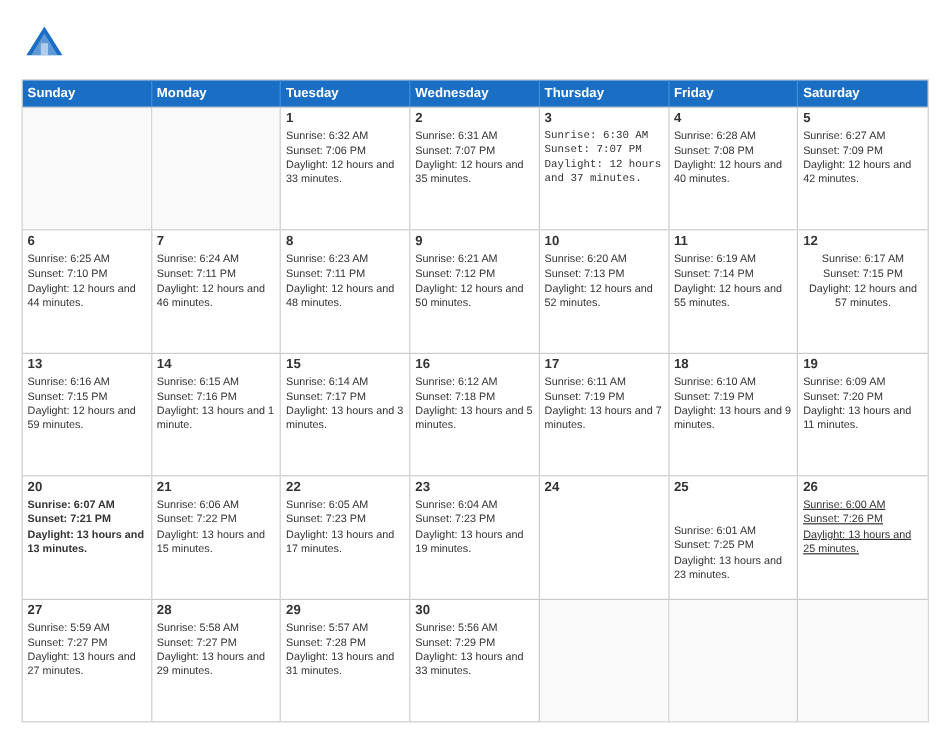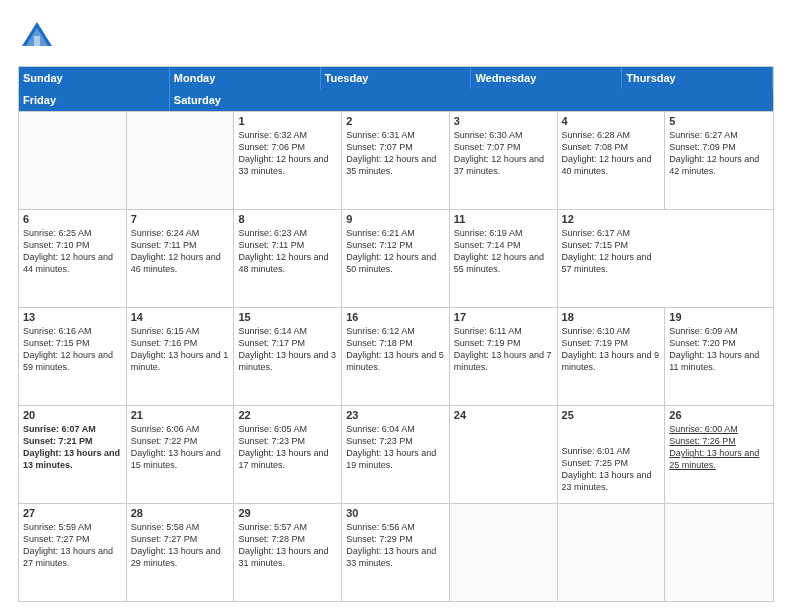--- a/index.html
+++ b/index.html
@@ -60,21 +60,21 @@
       color: #555;
     }
     .calendar {
       flex: 1;
       display: flex;
       flex-direction: column;
       border: 1px solid #ccc;
     }
     .cal-header {
       display: grid;
-      grid-template-columns: repeat(5, 1fr);
+      grid-template-columns: repeat(7, 1fr);
       background: #1a6fc4;
     }
     .cal-header-cell {
       color: #fff;
       font-size: 11px;
       font-weight: bold;
       padding: 5px 4px;
       text-align: left;
       border-right: 1px solid #3a8fe0;
     }
@@ -155,21 +155,21 @@
 Daylight: 12 hours and 33 minutes.</div>
           </div>
           <div class="cal-cell">
             <span class="day-number">2</span>
             <div class="cell-text" style="white-space: pre-line;">Sunrise: 6:31 AM
 Sunset: 7:07 PM
 Daylight: 12 hours and 35 minutes.</div>
           </div>
           <div class="cal-cell">
             <span class="day-number">3</span>
-            <div class="cell-text" style="white-space: pre-line;">Sunrise: 6:30 AM
+            <div class="cell-text" style="white-space: pre-line; font-family: Liberation Mono, monospace;">Sunrise: 6:30 AM
 Sunset: 7:07 PM
 Daylight: 12 hours and 37 minutes.</div>
           </div>
           <div class="cal-cell">
             <span class="day-number">4</span>
             <div class="cell-text" style="white-space: pre-line;">Sunrise: 6:28 AM
 Sunset: 7:08 PM
 Daylight: 12 hours and 40 minutes.</div>
           </div>
           <div class="cal-cell">
@@ -198,28 +198,34 @@
 Sunset: 7:11 PM
 Daylight: 12 hours and 48 minutes.</div>
           </div>
           <div class="cal-cell">
             <span class="day-number">9</span>
             <div class="cell-text" style="white-space: pre-line;">Sunrise: 6:21 AM
 Sunset: 7:12 PM
 Daylight: 12 hours and 50 minutes.</div>
           </div>
           <div class="cal-cell">
+            <span class="day-number">10</span>
+            <div class="cell-text" style="white-space: pre-line;">Sunrise: 6:20 AM
+Sunset: 7:13 PM
+Daylight: 12 hours and 52 minutes.</div>
+          </div>
+          <div class="cal-cell">
             <span class="day-number">11</span>
             <div class="cell-text" style="white-space: pre-line;">Sunrise: 6:19 AM
 Sunset: 7:14 PM
 Daylight: 12 hours and 55 minutes.</div>
           </div>
           <div class="cal-cell">
             <span class="day-number">12</span>
-            <div class="cell-text" style="white-space: pre-line;">Sunrise: 6:17 AM
+            <div class="cell-text" style="white-space: pre-line; text-align: center;">Sunrise: 6:17 AM
 Sunset: 7:15 PM
 Daylight: 12 hours and 57 minutes.</div>
           </div>
         </div>
         <div class="cal-row">
           <div class="cal-cell">
             <span class="day-number">13</span>
             <div class="cell-text" style="white-space: pre-line;">Sunrise: 6:16 AM
 Sunset: 7:15 PM
 Daylight: 12 hours and 59 minutes.</div>

